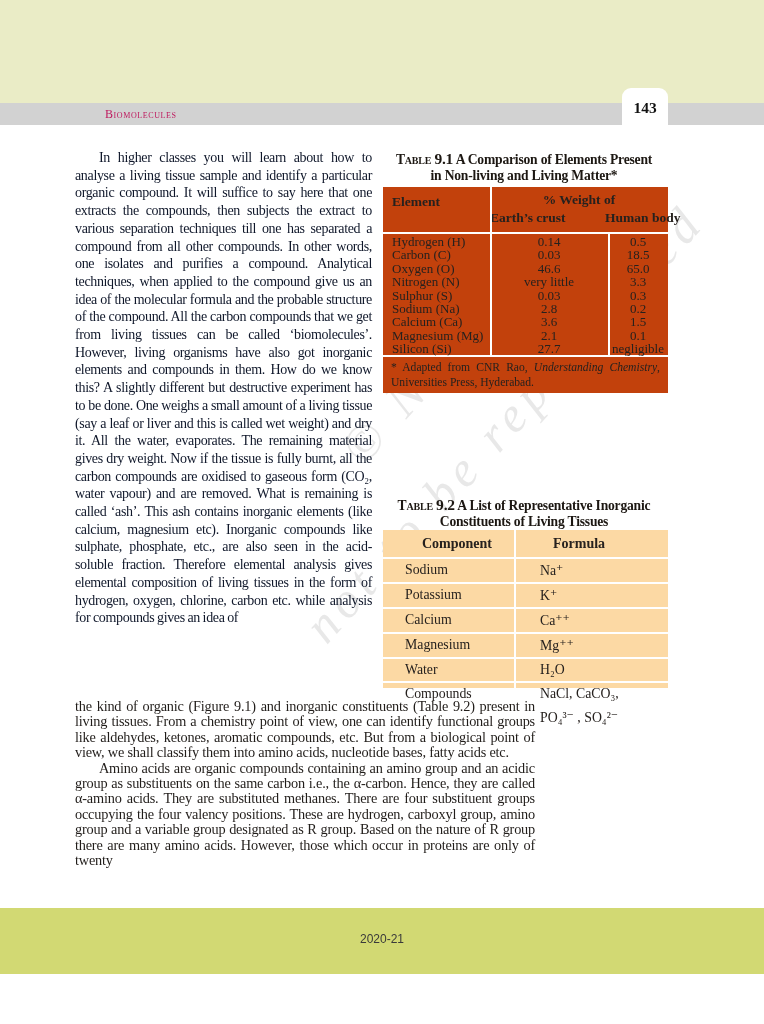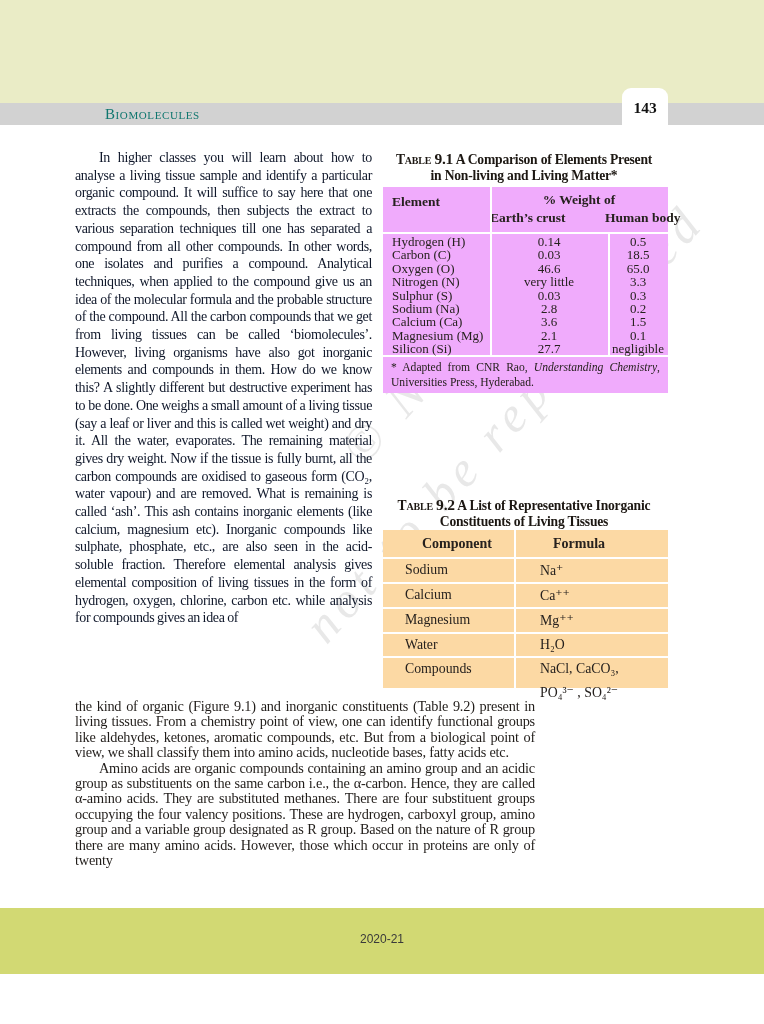--- a/index.html
+++ b/index.html
@@ -7,21 +7,21 @@
     position:relative;width:764px;height:1024px;margin:0 auto;
     background:#ffffff;overflow:hidden;
     font-family:"Liberation Serif","DejaVu Serif",serif;
     color:#241f1c;
   }
   
   .top-band{position:absolute;left:0;top:0;width:764px;height:103px;background:#eaecc6;}
   .header-strip{position:absolute;left:0;top:103px;width:764px;height:22px;background:#d2d2d2;}
   .chapter-title{
     position:absolute;left:105px;top:0;line-height:22px;
-    font-variant:small-caps;font-size:15px;letter-spacing:.6px;color:#0f766e;
+    font-variant:small-caps;font-size:12px;letter-spacing:.6px;color:#be185d;
   }
   .page-num-box{
     position:absolute;left:622px;top:88px;width:46px;height:37px;
     background:#ffffff;border-radius:9px 9px 0 0;text-align:center;
   }
   .page-num-box span{display:inline-block;margin-top:11px;font-weight:bold;font-size:15.5px;color:#111;}
   
   .watermark{
     position:absolute;left:120px;top:300px;width:700px;
     transform:rotate(-48deg);transform-origin:center center;
@@ -49,21 +49,21 @@
     font-weight:bold;font-size:13.6px;line-height:15.6px;color:#1c1712;
     letter-spacing:-0.2px;
   }
   .t1-heading{top:151px;}
   .t2-heading{top:497px;}
   .sc{font-variant:small-caps;}
   .tnum{font-size:15.5px;}
   
   .table1{
     position:absolute;left:383px;top:187px;width:285px;height:206px;
-    background:#f0abfc;font-size:13px;color:#26211e;
+    background:#c2410c;font-size:13px;color:#26211e;
   }
   .t1-vline{position:absolute;width:2px;background:#fff;}
   .t1-v1{left:107px;top:0;height:168px;}
   .t1-v2{left:225px;top:45px;height:123px;}
   .t1-hline{position:absolute;left:0;width:285px;height:2px;background:#fff;}
   .t1-h1{top:45px;}
   .t1-h2{top:168px;}
   .t1-header{position:absolute;left:0;top:0;width:285px;height:45px;font-weight:bold;font-size:13.5px;}
   .t1-h-el{position:absolute;left:9px;top:7px;}
   .t1-h-w{position:absolute;left:107px;top:5px;width:178px;text-align:center;}
@@ -204,20 +204,24 @@
     <div class="t2-grid">
       <div class="t2-row t2-head">
         <span class="c1">Component</span>
         <span class="c2">Formula</span>
       </div>
       <div class="t2-row">
           <span class="c1">Sodium</span>
           <span class="c2">Na⁺</span>
         </div>
       <div class="t2-row">
+          <span class="c1">Potassium</span>
+          <span class="c2">K⁺</span>
+        </div>
+      <div class="t2-row">
           <span class="c1">Calcium</span>
           <span class="c2">Ca⁺⁺</span>
         </div>
       <div class="t2-row">
           <span class="c1">Magnesium</span>
           <span class="c2">Mg⁺⁺</span>
         </div>
       <div class="t2-row">
           <span class="c1">Water</span>
           <span class="c2">H₂O</span>

